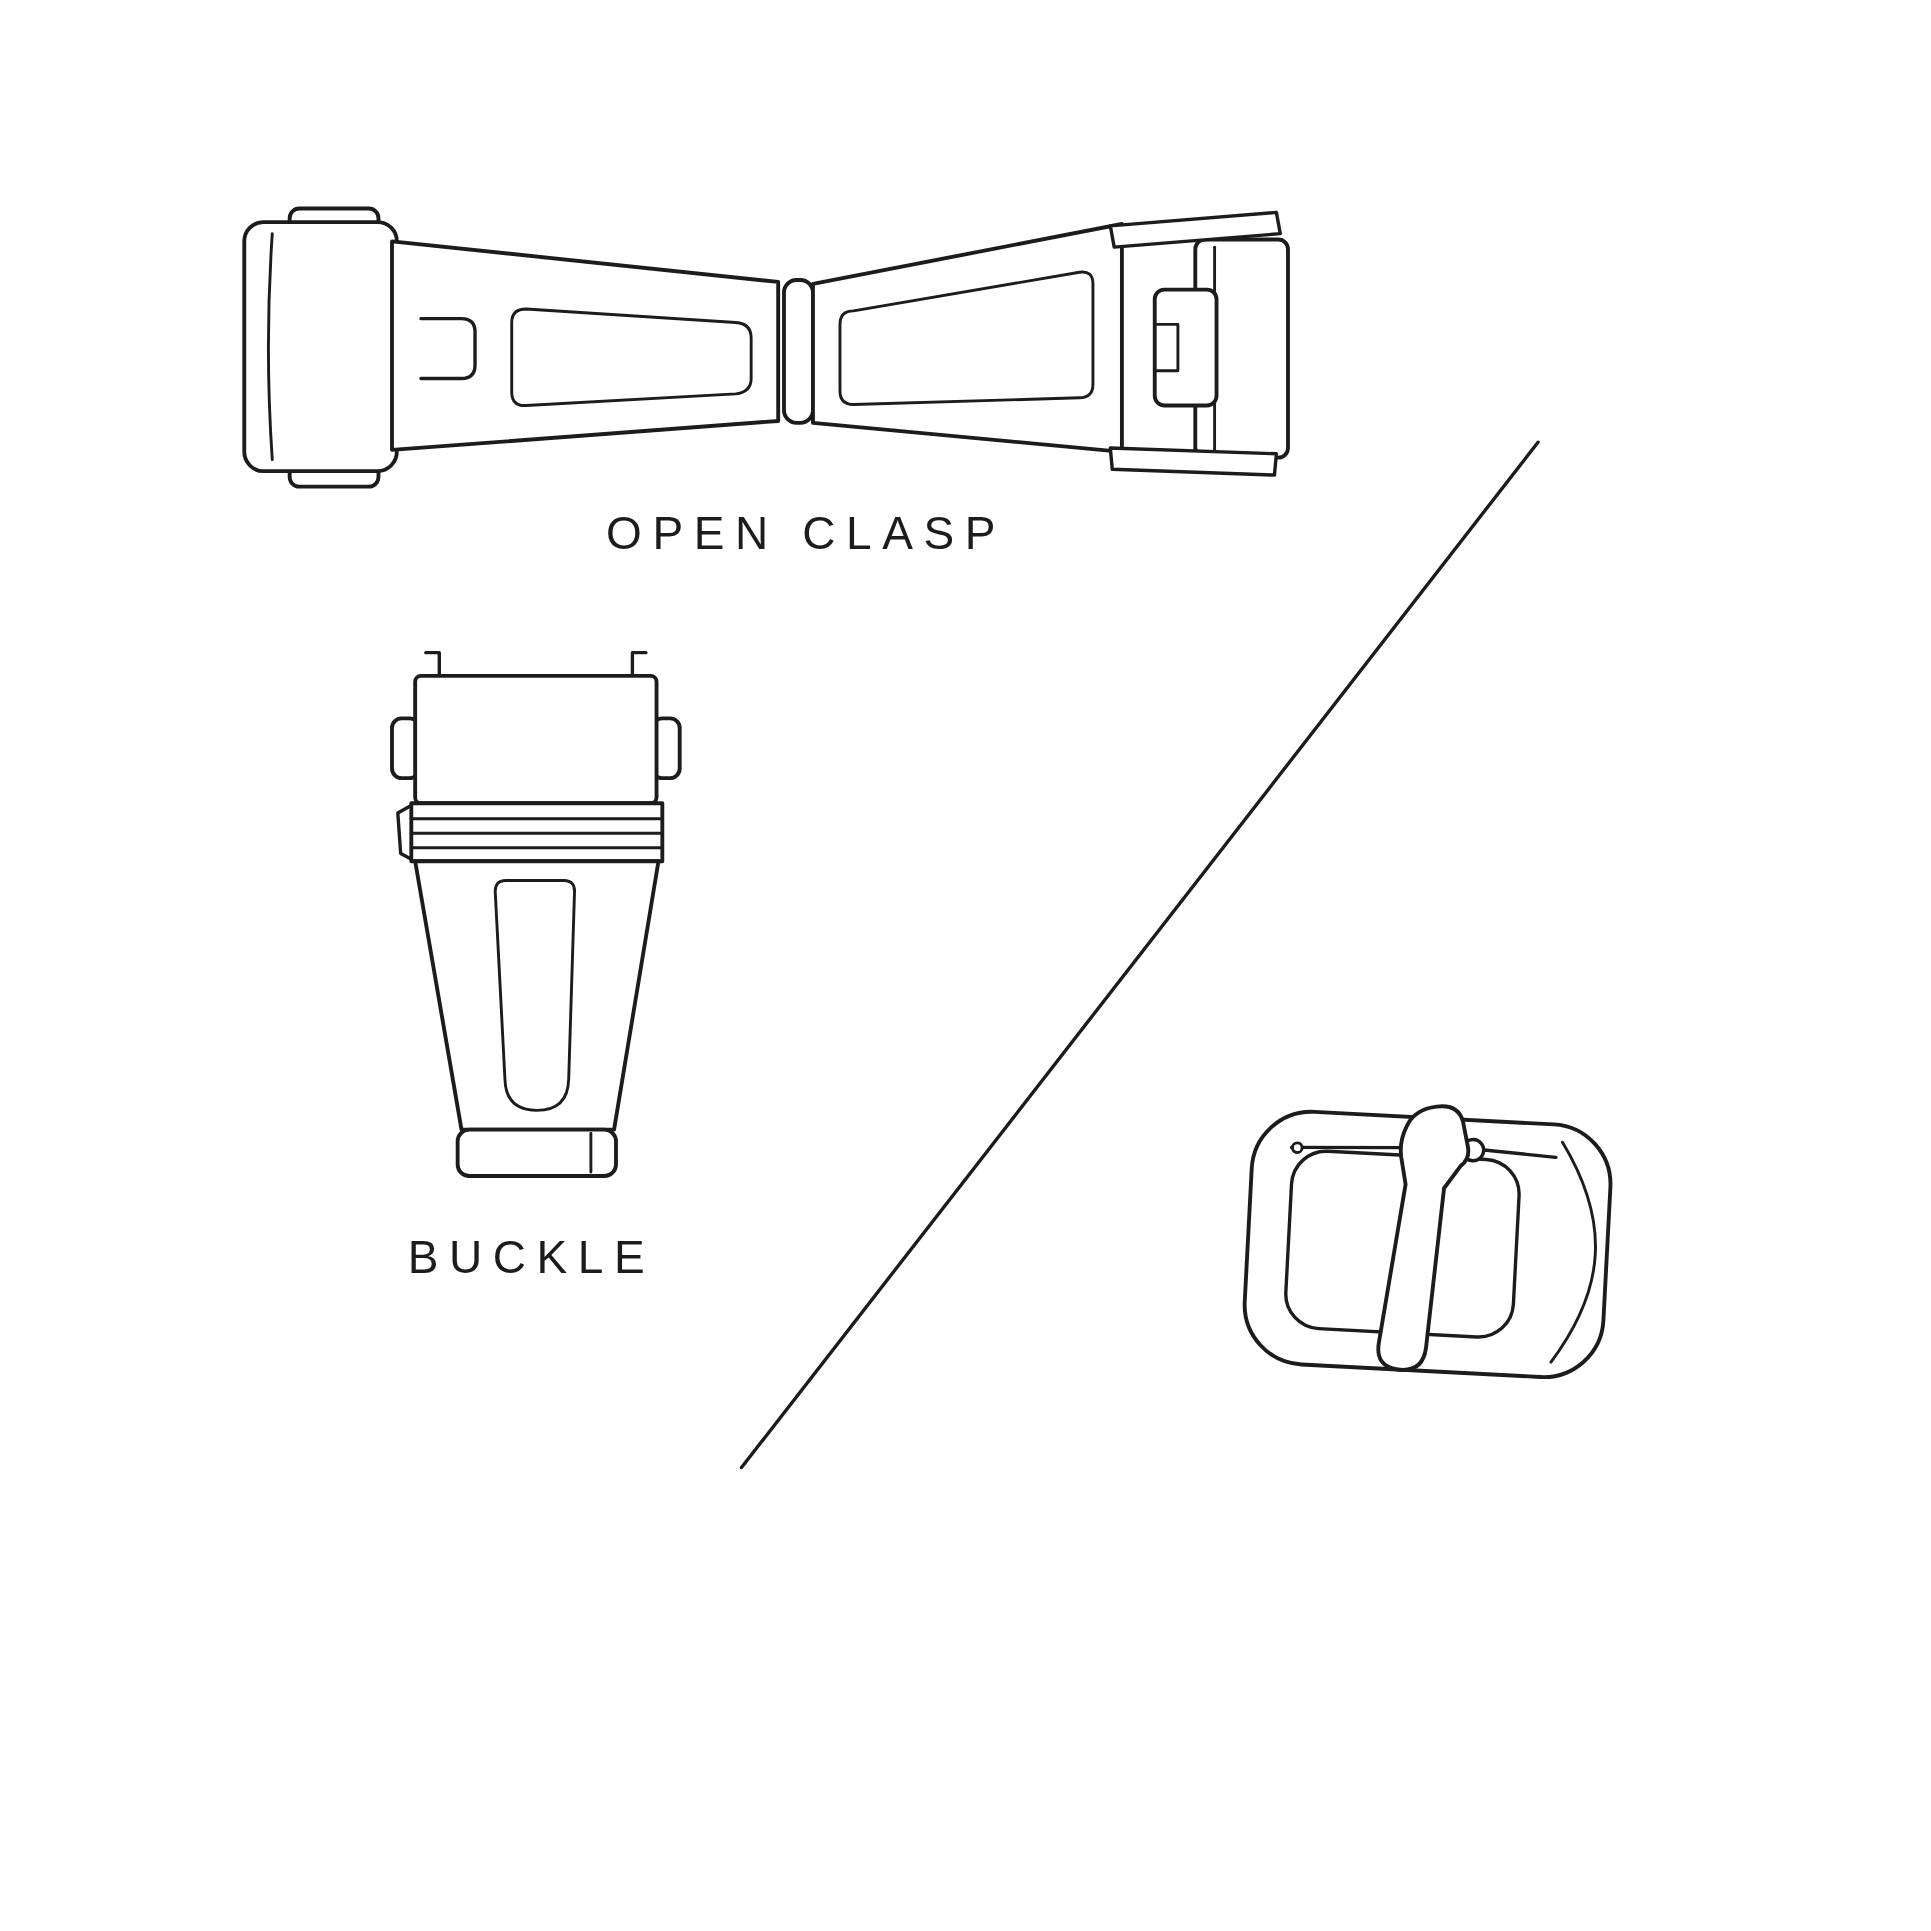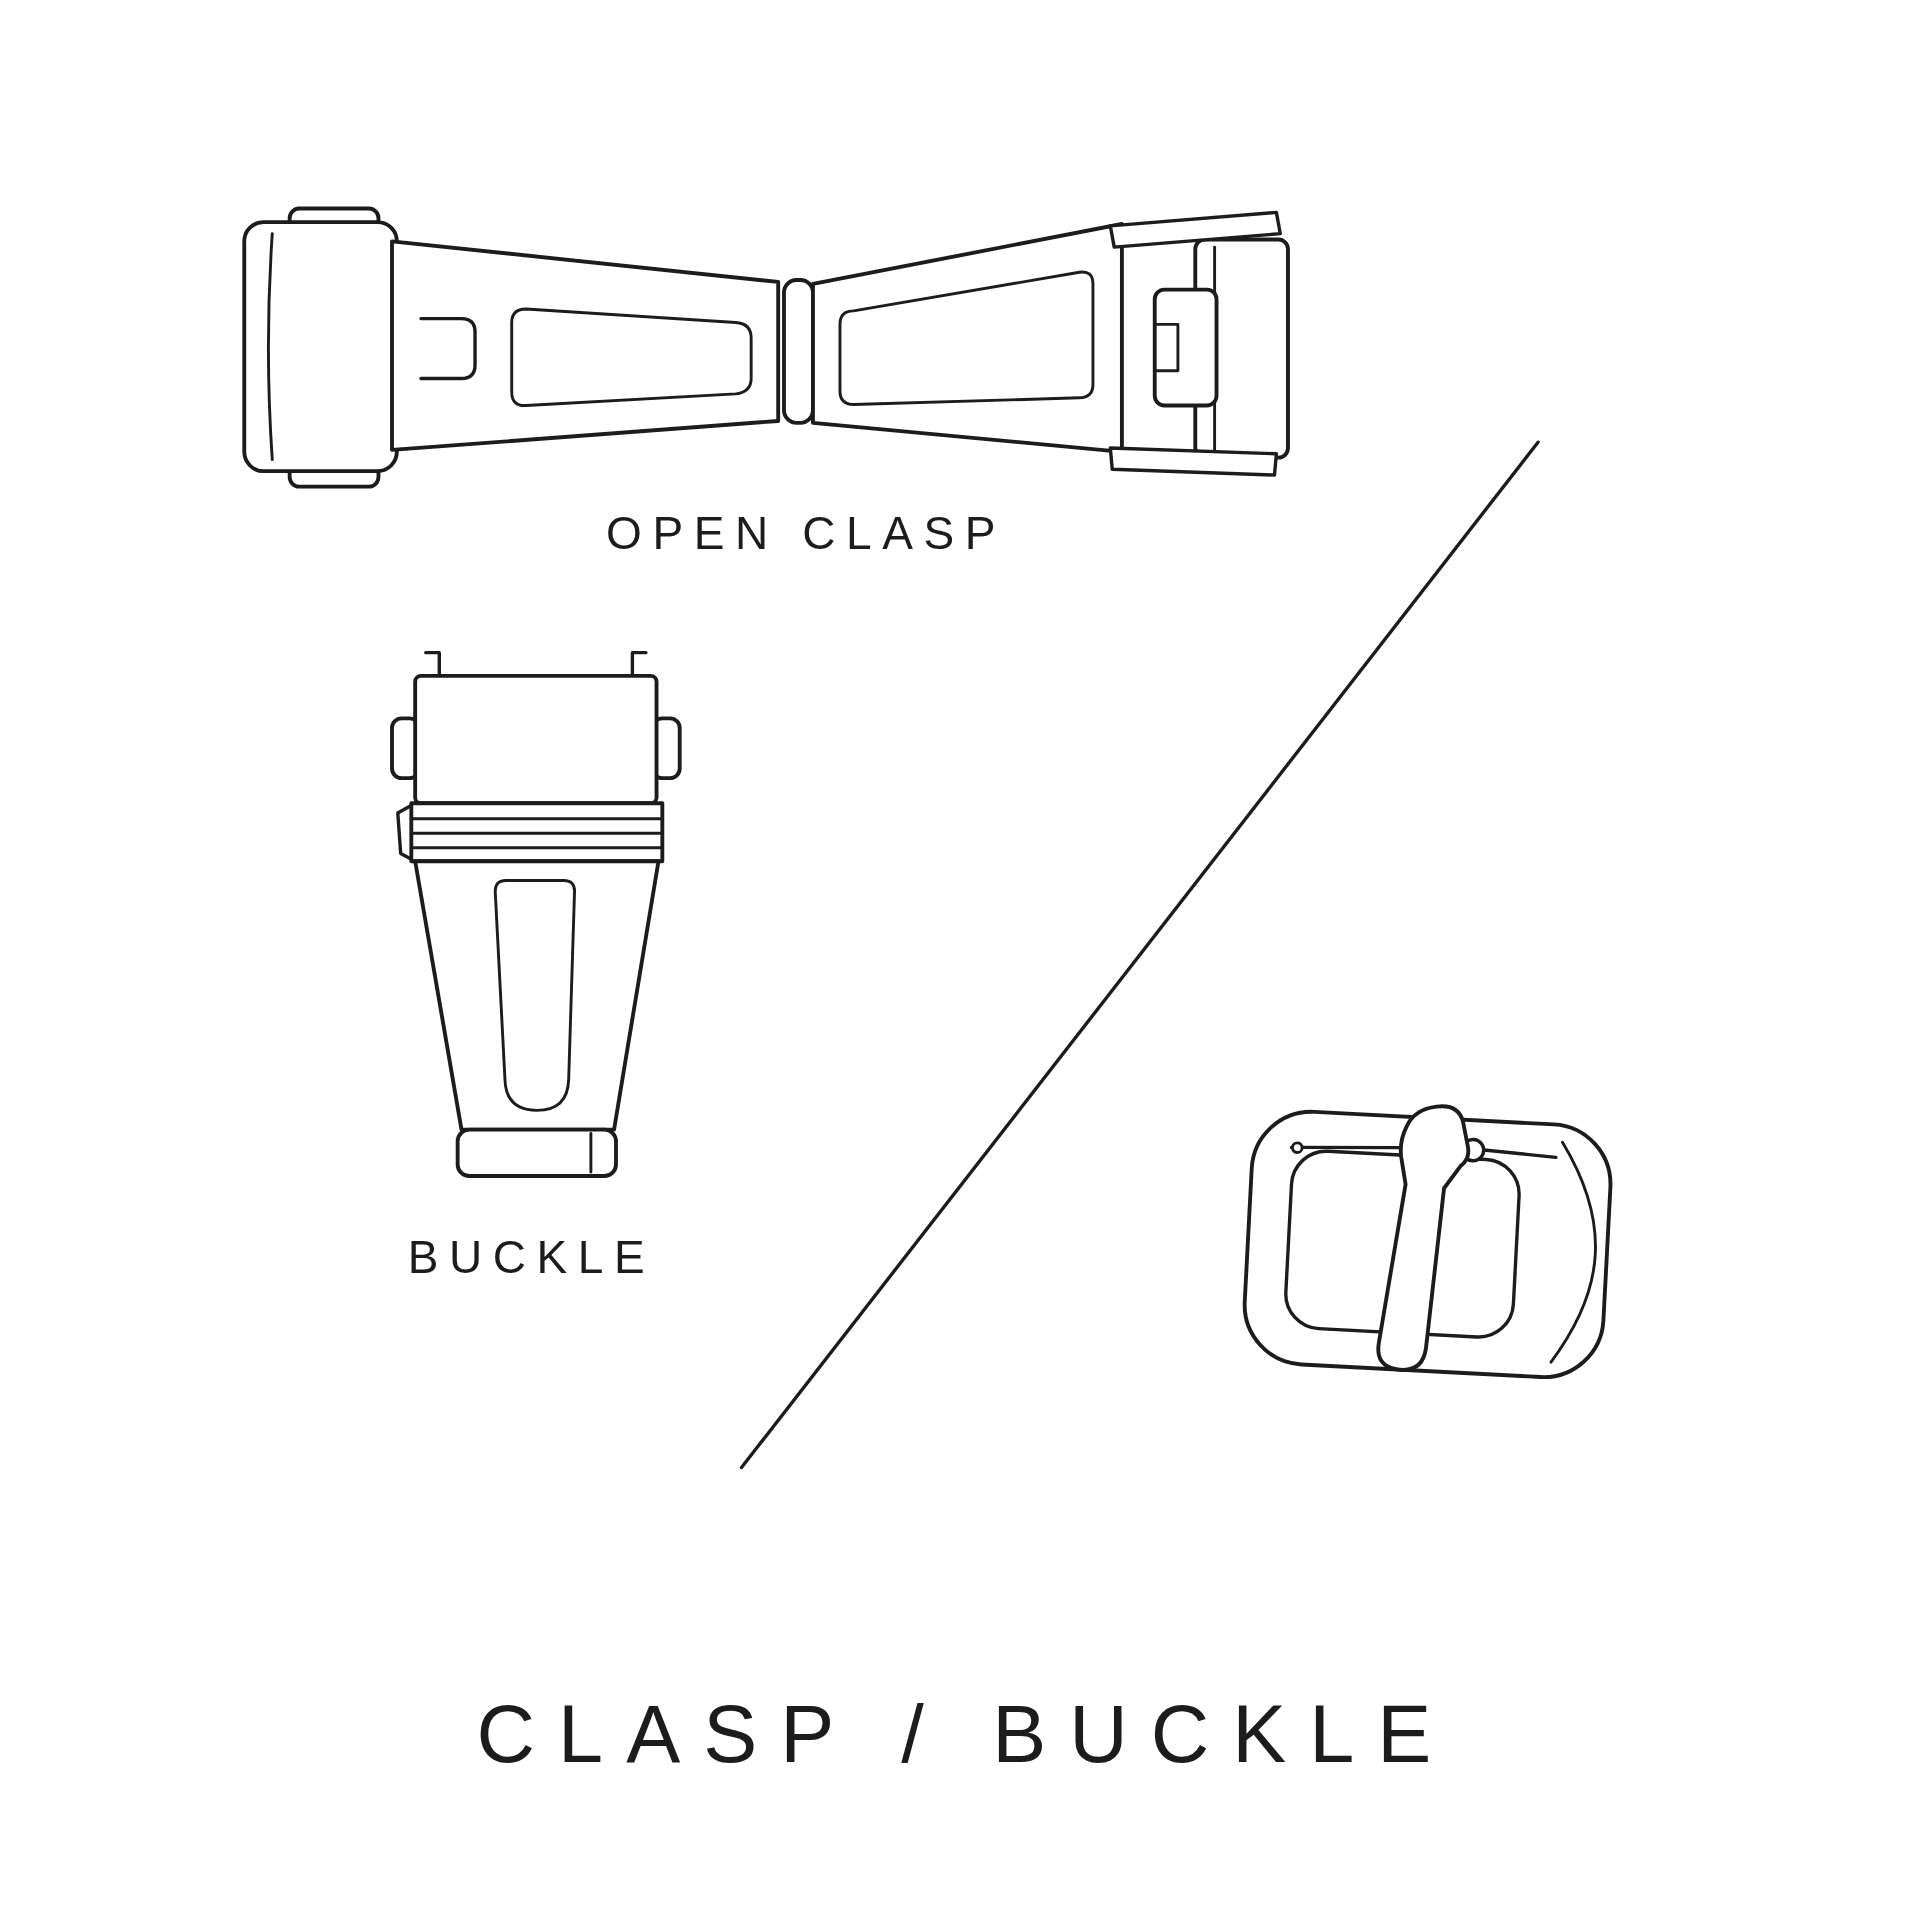--- a/index.html
+++ b/index.html
@@ -102,16 +102,15 @@
       <path d="M 1332 1196 L 1452 1190" stroke-width="3.5"></path>
       <path d="M 1526 1188 L 1606 1192" stroke-width="3.5"></path>
       <circle cx="1338" cy="1196" r="5" fill="#ffffff" stroke-width="3"></circle>
       <circle cx="1520" cy="1189" r="11" fill="#ffffff" stroke-width="3.5"></circle>
       <path fill="#ffffff" d="M 1480 1146 Q 1502 1142 1508 1160 L 1514 1184 Q 1518 1198 1508 1206 L 1492 1230 L 1482 1396 Q 1480 1422 1454 1420 Q 1430 1418 1433 1393 L 1452 1228 L 1446 1200 Q 1443 1184 1450 1168 Q 1457 1150 1480 1146 Z"></path>
     </g>
   </svg>
 
   <div class="label label-open-clasp">OPEN CLASP</div>
   <div class="label label-closed">BUCKLE</div>
-  <div class="page-title">CLASP / BUCKLE</div>
 
 </div>
 
 
 </body></html>

